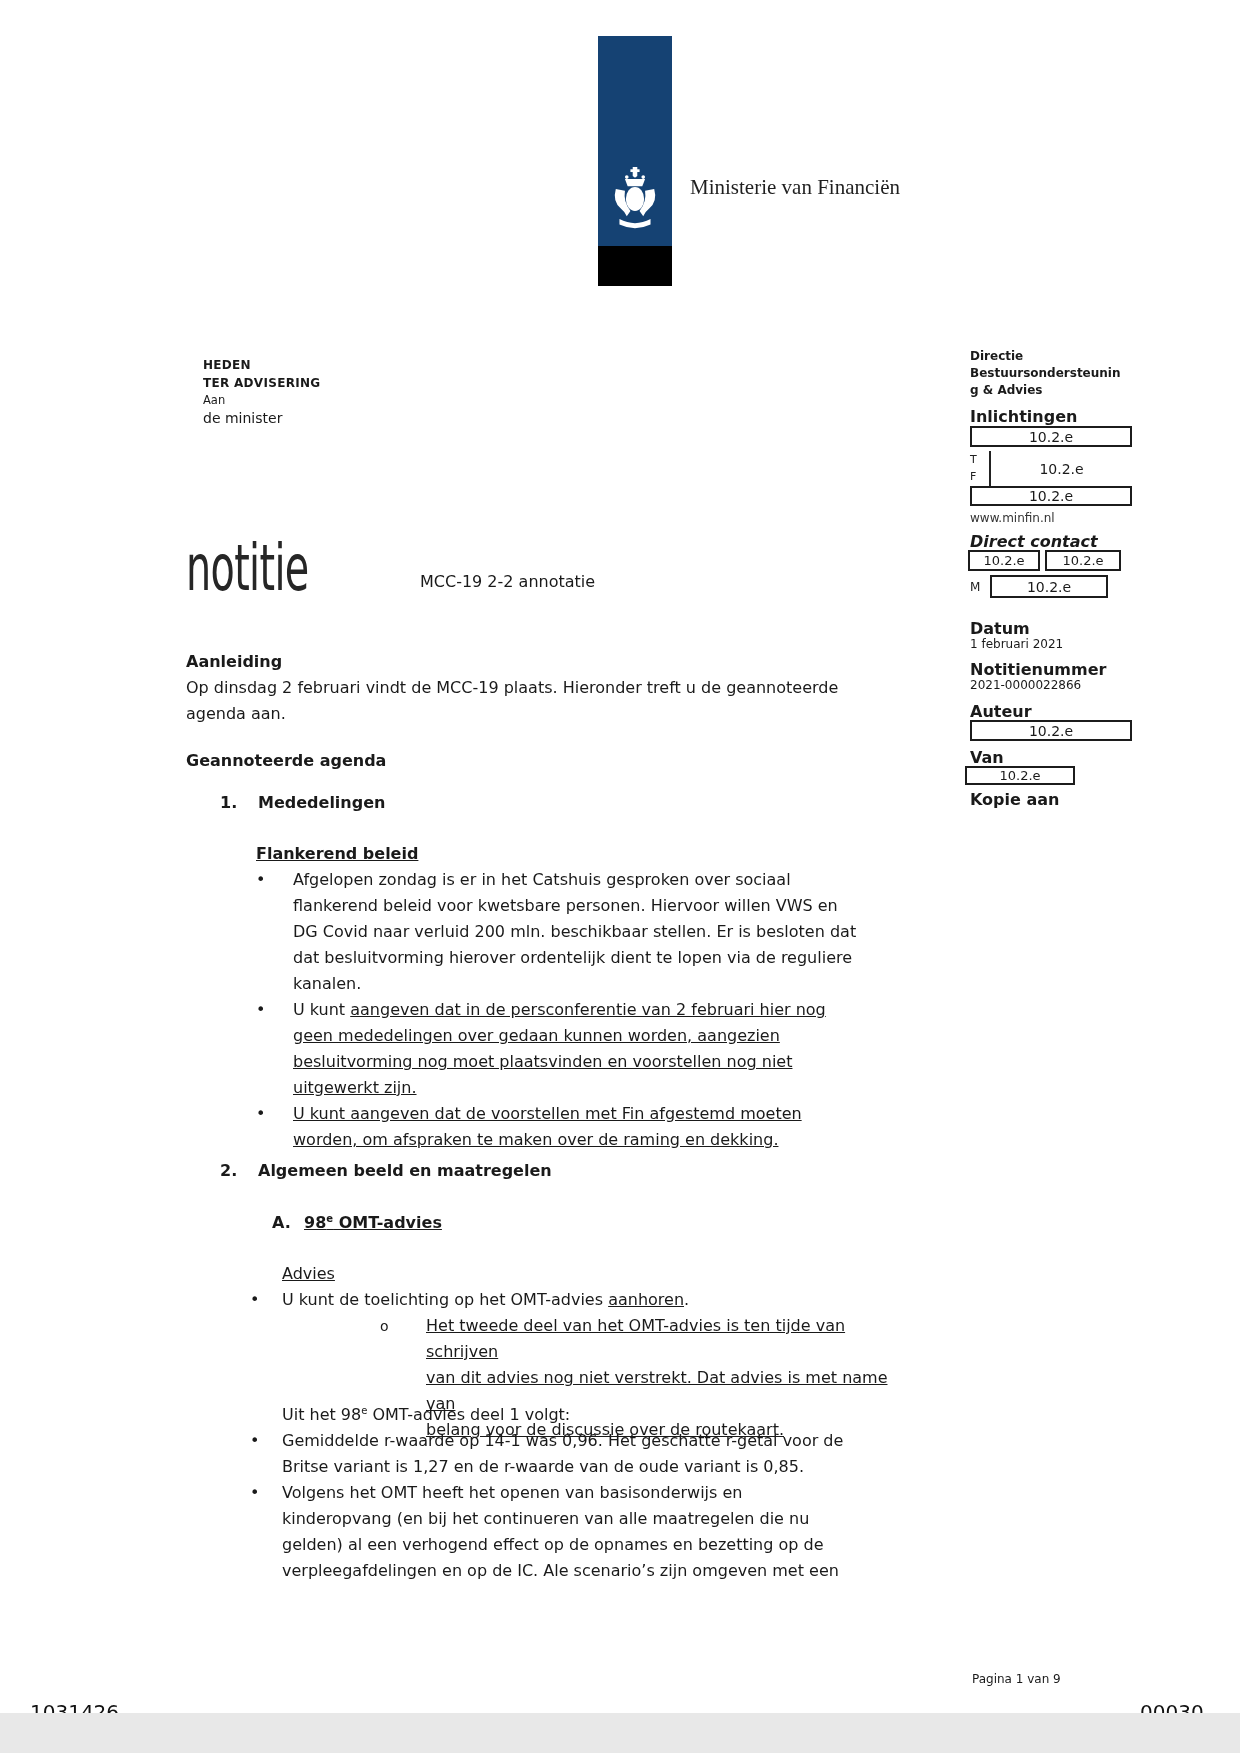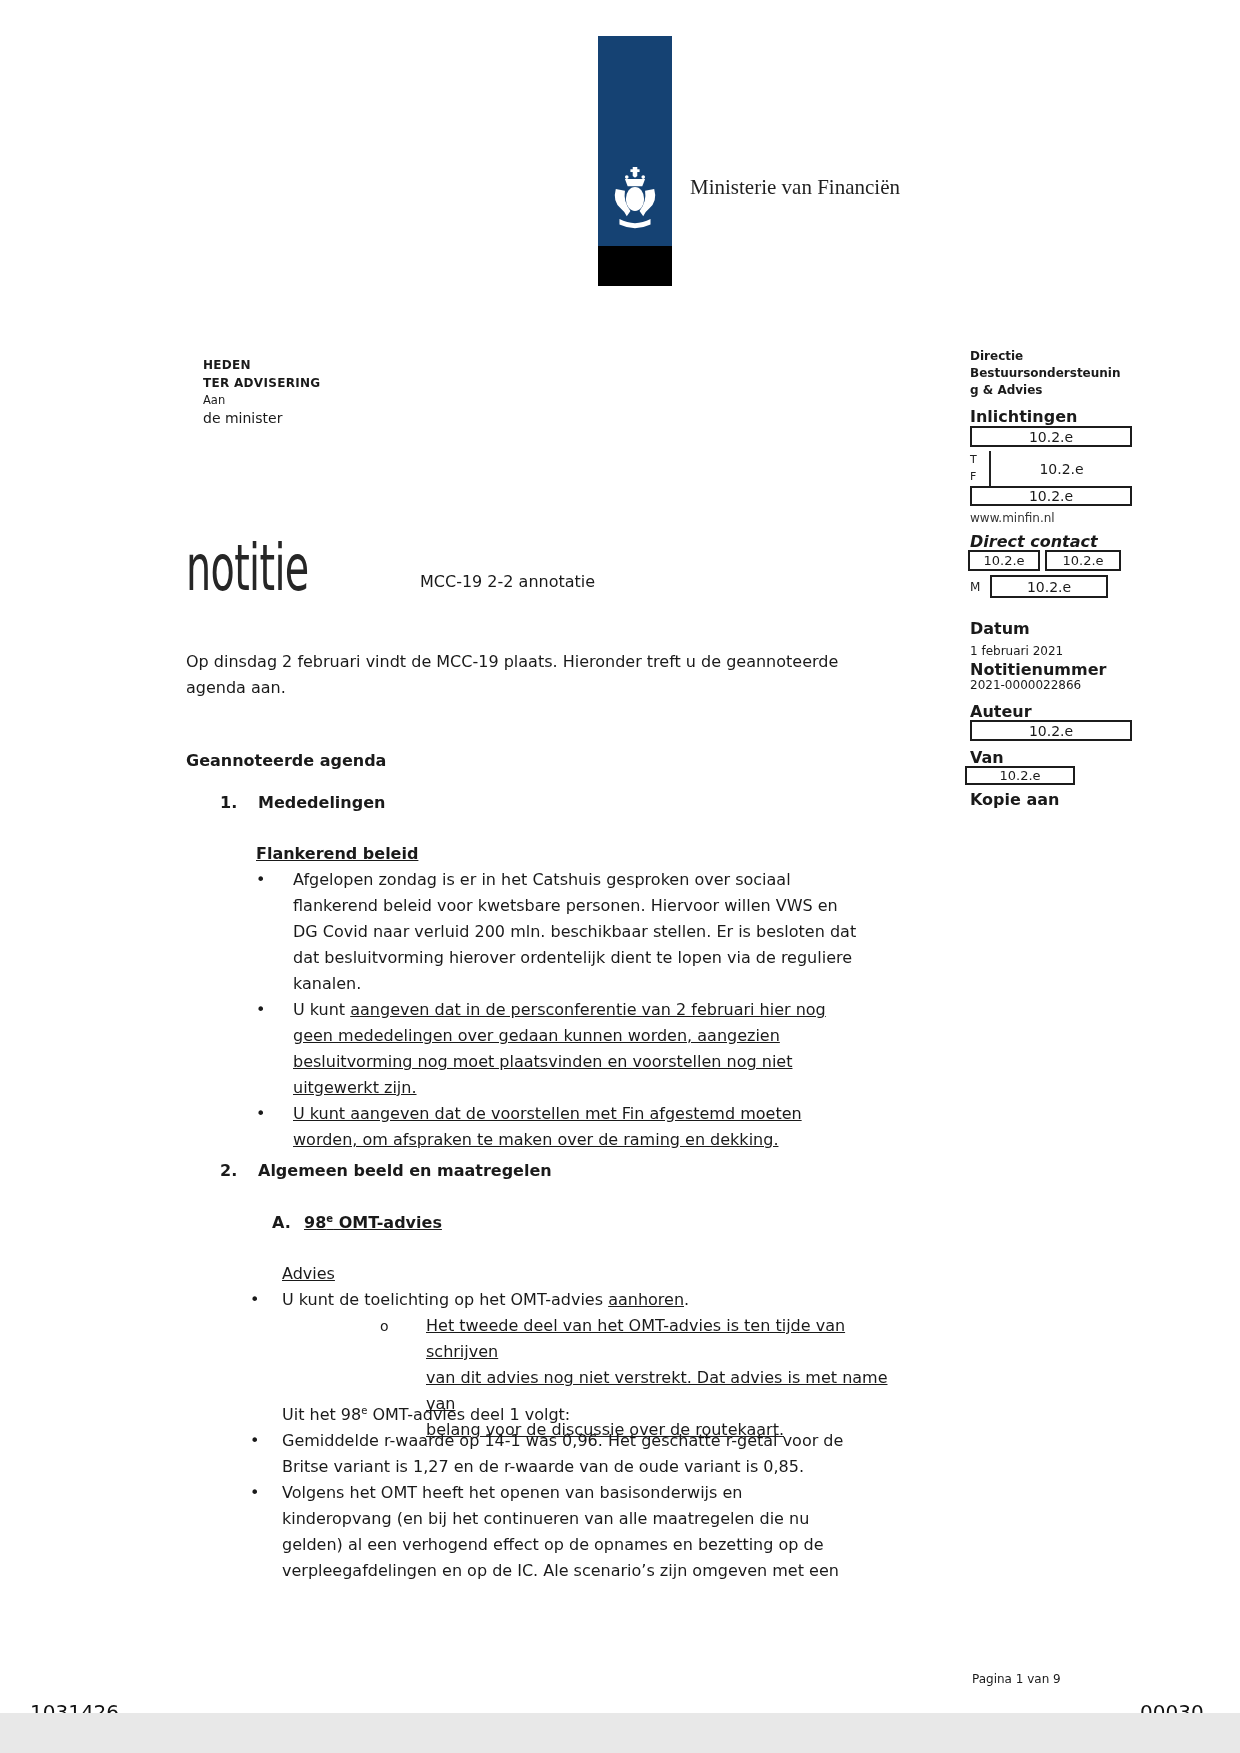--- a/index.html
+++ b/index.html
@@ -34,21 +34,21 @@
   .tf-l{width:19px;font-size:11px;line-height:17px;color:#222;}
   .tf-v{flex:1;border-left:2px solid #222;display:flex;align-items:center;justify-content:center;font-size:14px;}
   .sb-box2{top:138px;left:0;width:162px;height:20px;}
   .sb-www{top:163px;left:0;font-size:12px;color:#333;}
   .sb-dc-label{top:186px;left:0;font-style:italic;}
   .sb-dc-boxes{top:202px;left:-2px;display:flex;gap:5px;}
   .dc-box{width:72px;height:21px;font-size:13px;}
   .sb-m{top:227px;left:0;display:flex;align-items:center;}
   .m-l{width:20px;font-size:12px;color:#222;}
   .m-box{width:118px;height:23px;}
-  .sb-datum-label{top:273px;left:0;}   .sb-datum-val{top:296px;left:0;}
+  .sb-datum-label{top:273px;left:0;}   .sb-datum-val{top:289px;left:0;}
   .sb-nn-label{top:314px;left:0;}      .sb-nn-val{top:330px;left:0;}
   .sb-auteur-label{top:356px;left:0;}  .sb-auteur-box{top:372px;left:0;width:162px;height:21px;}
   .sb-van-label{top:402px;left:0;}     .sb-van-box{top:418px;left:-5px;width:110px;height:19px;font-size:13px;}
   .sb-kopie{top:444px;left:0;}
 
   
   .doc-type{left:186px;top:538px;font-size:64px;line-height:60px;color:#262626;
             letter-spacing:-1px;transform:scaleX(.62);transform-origin:left top;white-space:nowrap;}
   .doc-title{left:420px;top:572px;font-size:16px;}
   .body16{font-size:16px;line-height:26px;}
@@ -153,20 +153,21 @@
     <div class="abs sb-van-label sb-label">Van</div>
     <div class="abs sb-van-box rbox">10.2.e</div>
 
     <div class="abs sb-kopie sb-label">Kopie aan</div>
   </div>
 
   <div class="abs doc-type">notitie</div>
   <div class="abs doc-title">MCC-19 2-2 annotatie</div>
 
   <div class="abs aanleiding body16">
+    <div class="bold">Aanleiding</div>
     <div class="prelines">Op dinsdag 2 februari vindt de MCC-19 plaats. Hieronder treft u de geannoteerde
 agenda aan.</div>
   </div>
 
   <div class="abs agenda-heading body16 bold">Geannoteerde agenda</div>
 
   <div class="abs item1 body16 bold numrow">
     <span class="numcell">1.</span>
     <span>Mededelingen</span>
   </div>

